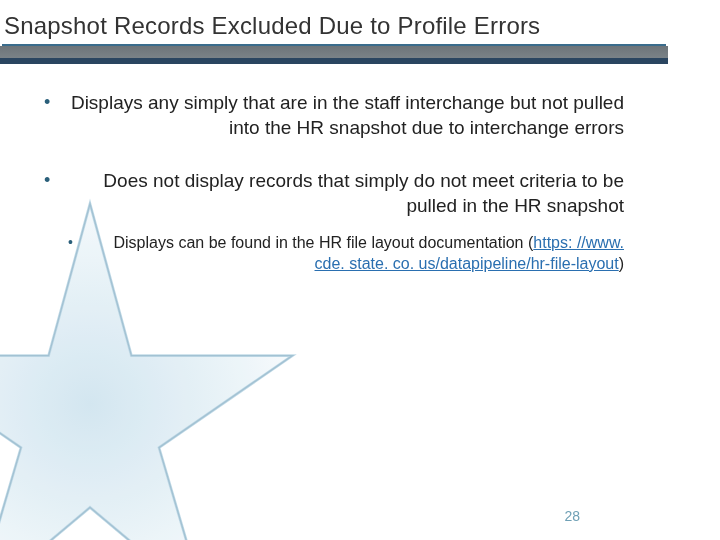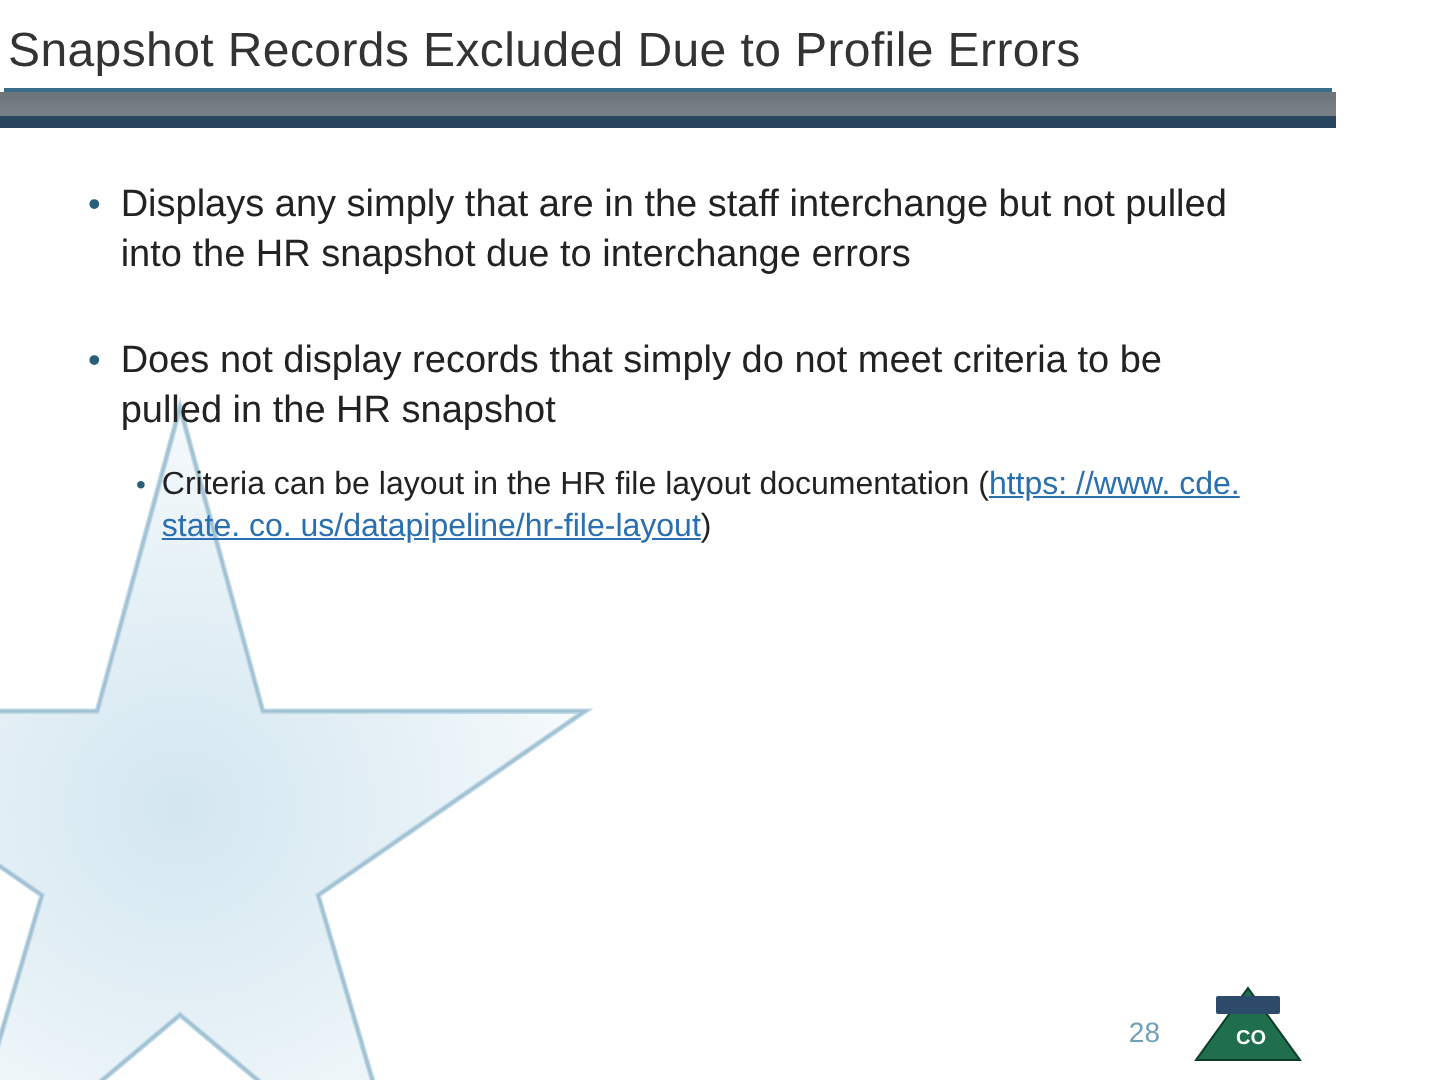--- a/index.html
+++ b/index.html
@@ -2,20 +2,21 @@
 <html><head>
 <meta charset="utf-8">
 <style>
   * { margin: 0; padding: 0; box-sizing: border-box; }
   html, body { width: 720px; height: 540px; overflow: hidden; font-family: Arial, Helvetica, sans-serif; background: #fff; }
   .slide {
     position: relative;
     width: 668px;
     height: 540px;
     background: #ffffff;
+    text-align: right;
   }
   .header-band {
     position: absolute;
     top: 0; left: 0; right: 0;
     height: 64px;
   }
   .header-top {
     height: 44px;
     background: #ffffff;
     display: flex;
@@ -142,30 +143,22 @@
     </div>
 
     <div class="bullet-l1">
       <div class="dot">•</div>
       <div class="txt">Does not display records that simply do not meet criteria to be pulled in the HR snapshot</div>
     </div>
 
     <div class="bullet-l2">
       <div class="dot">•</div>
       <div class="txt">
-        <span>Criteria can be layout in the HR file layout documentation (</span><span class="link">https: //www. cde. state. co. us/datapipeline/hr-file-layout</span><span>)</span>
+        <span>Displays can be found in the HR file layout documentation (</span><span class="link">https: //www. cde. state. co. us/datapipeline/hr-file-layout</span><span>)</span>
       </div>
     </div>
 
   </div>
 
   <div class="pagenum">28</div>
 
-  <div class="logo-wrap">
-    <svg viewBox="0 0 56 40" width="56" height="40">
-      <polygon points="28,2 54,38 2,38" fill="#1f6f4e"></polygon>
-      <polygon points="28,2 54,38 2,38" fill="none" stroke="#0d3c2a" stroke-width="1"></polygon>
-      <rect x="12" y="6" width="32" height="9" fill="#2e4a6b" rx="1"></rect>
-      <text x="22" y="30" font-size="10" font-weight="bold" fill="#ffffff" font-family="Arial">CO</text>
-    </svg>
-  </div>
 
 </div>
 
 </body></html>

